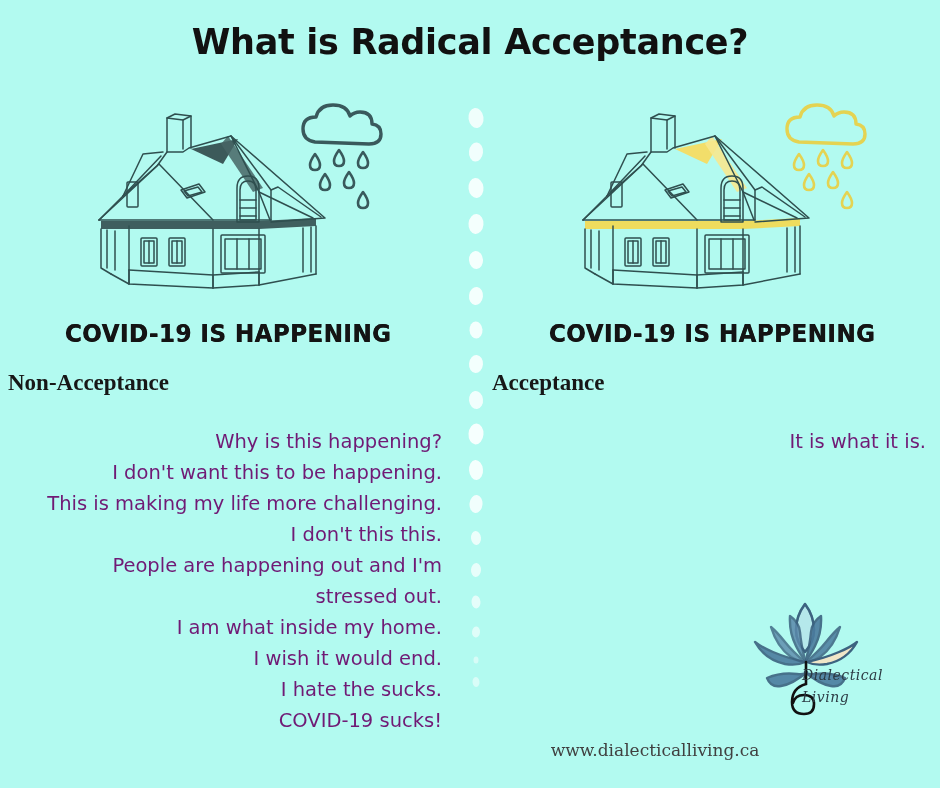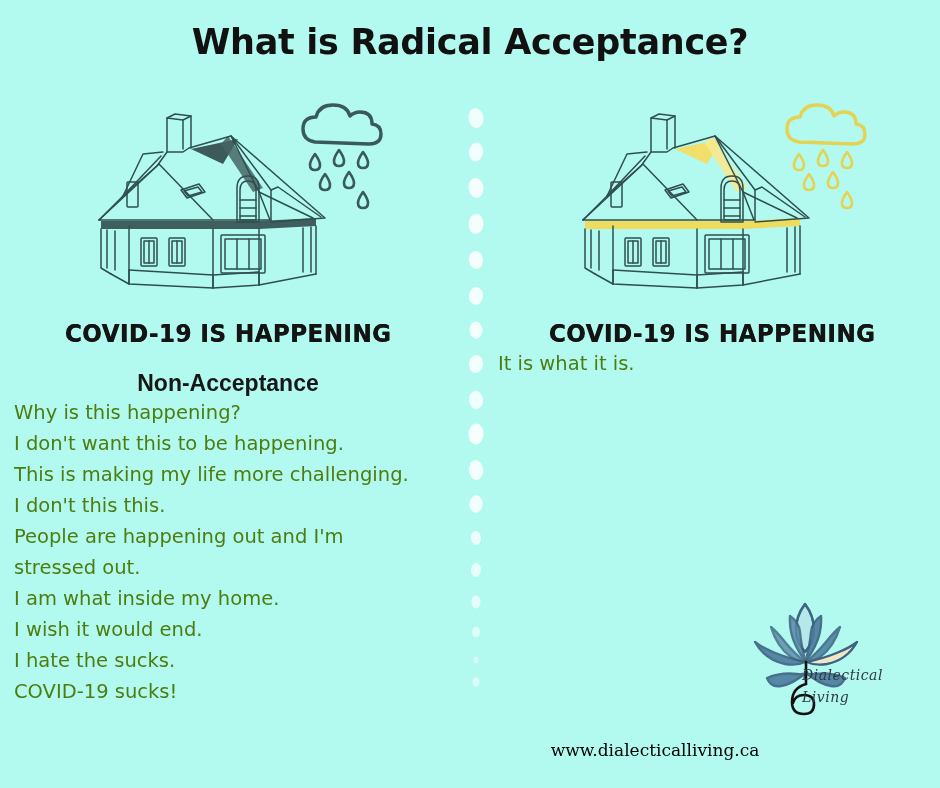--- a/index.html
+++ b/index.html
@@ -56,34 +56,34 @@
     font-family: "DejaVu Sans", sans-serif;
     font-size: 25px;
     font-weight: bold;
     color: #141414;
     letter-spacing: 0.5px;
     margin-top: 22px;
     transform: scaleX(0.92);
     text-shadow: 0.5px 0 0 #141414;
   }
   .heading-sub {
-    text-align: center;
-    font-family: Liberation Sans, sans-serif;
+    font-family: Liberation Serif, serif;
     font-size: 23px;
     font-weight: bold;
     color: #171717;
     margin-top: 22px;
   }
 
   .body-text {
-    text-align: left;
+    margin-top: 30px;
+    text-align: right;
     font-family: "DejaVu Sans", sans-serif;
     font-size: 19.5px;
     line-height: 31px;
-    color: #4d7c0f;
+    color: #701a75;
     padding: 0 6px;
   }
   .body-text .line { display: block; }
 
   
   .divider {
     position: absolute;
     left: 462px;
     top: 104px;
     width: 28px;
@@ -113,21 +113,21 @@
   .logo-words span { display: block; }
 
   .url {
     position: absolute;
     left: 0;
     top: 740px;
     width: 940px;
     text-align: center;
     font-family: "DejaVu Serif", serif;
     font-size: 17px;
-    color: #000000;
+    color: #404040;
   }
   .url-inner { display: inline-block; margin-left: 370px; }
 </style>
 </head>
 <body>
 
 <div class="poster">
 
   <div class="title">What is Radical Acceptance?</div>
 
@@ -300,20 +300,21 @@
           <path d="M276,58 q-5,7 -5,11 q0,5 5,5 q5,0 5,-5 q0,-4 -5,-11 z"></path>
           <path d="M300,60 q-5,7 -5,11 q0,5 5,5 q5,0 5,-5 q0,-4 -5,-11 z"></path>
           <path d="M262,82 q-5,7 -5,11 q0,5 5,5 q5,0 5,-5 q0,-4 -5,-11 z"></path>
           <path d="M286,80 q-5,7 -5,11 q0,5 5,5 q5,0 5,-5 q0,-4 -5,-11 z"></path>
           <path d="M300,100 q-5,7 -5,11 q0,5 5,5 q5,0 5,-5 q0,-4 -5,-11 z"></path>
         </g>
       </svg>
     </div>
 
     <div class="heading-stencil">COVID-19 IS HAPPENING</div>
+    <div class="heading-sub">Acceptance</div>
 
     <div class="body-text">
       <span class="line">It is what it is.</span>
     </div>
   </div>
 
   <div class="divider">
     <svg width="28" height="600" viewBox="0 0 28 600">
       <g fill="#ffffff">
         <ellipse cx="14" cy="14" rx="7.5" ry="10" opacity="0.80" transform="rotate(-8 14 14)"></ellipse>

